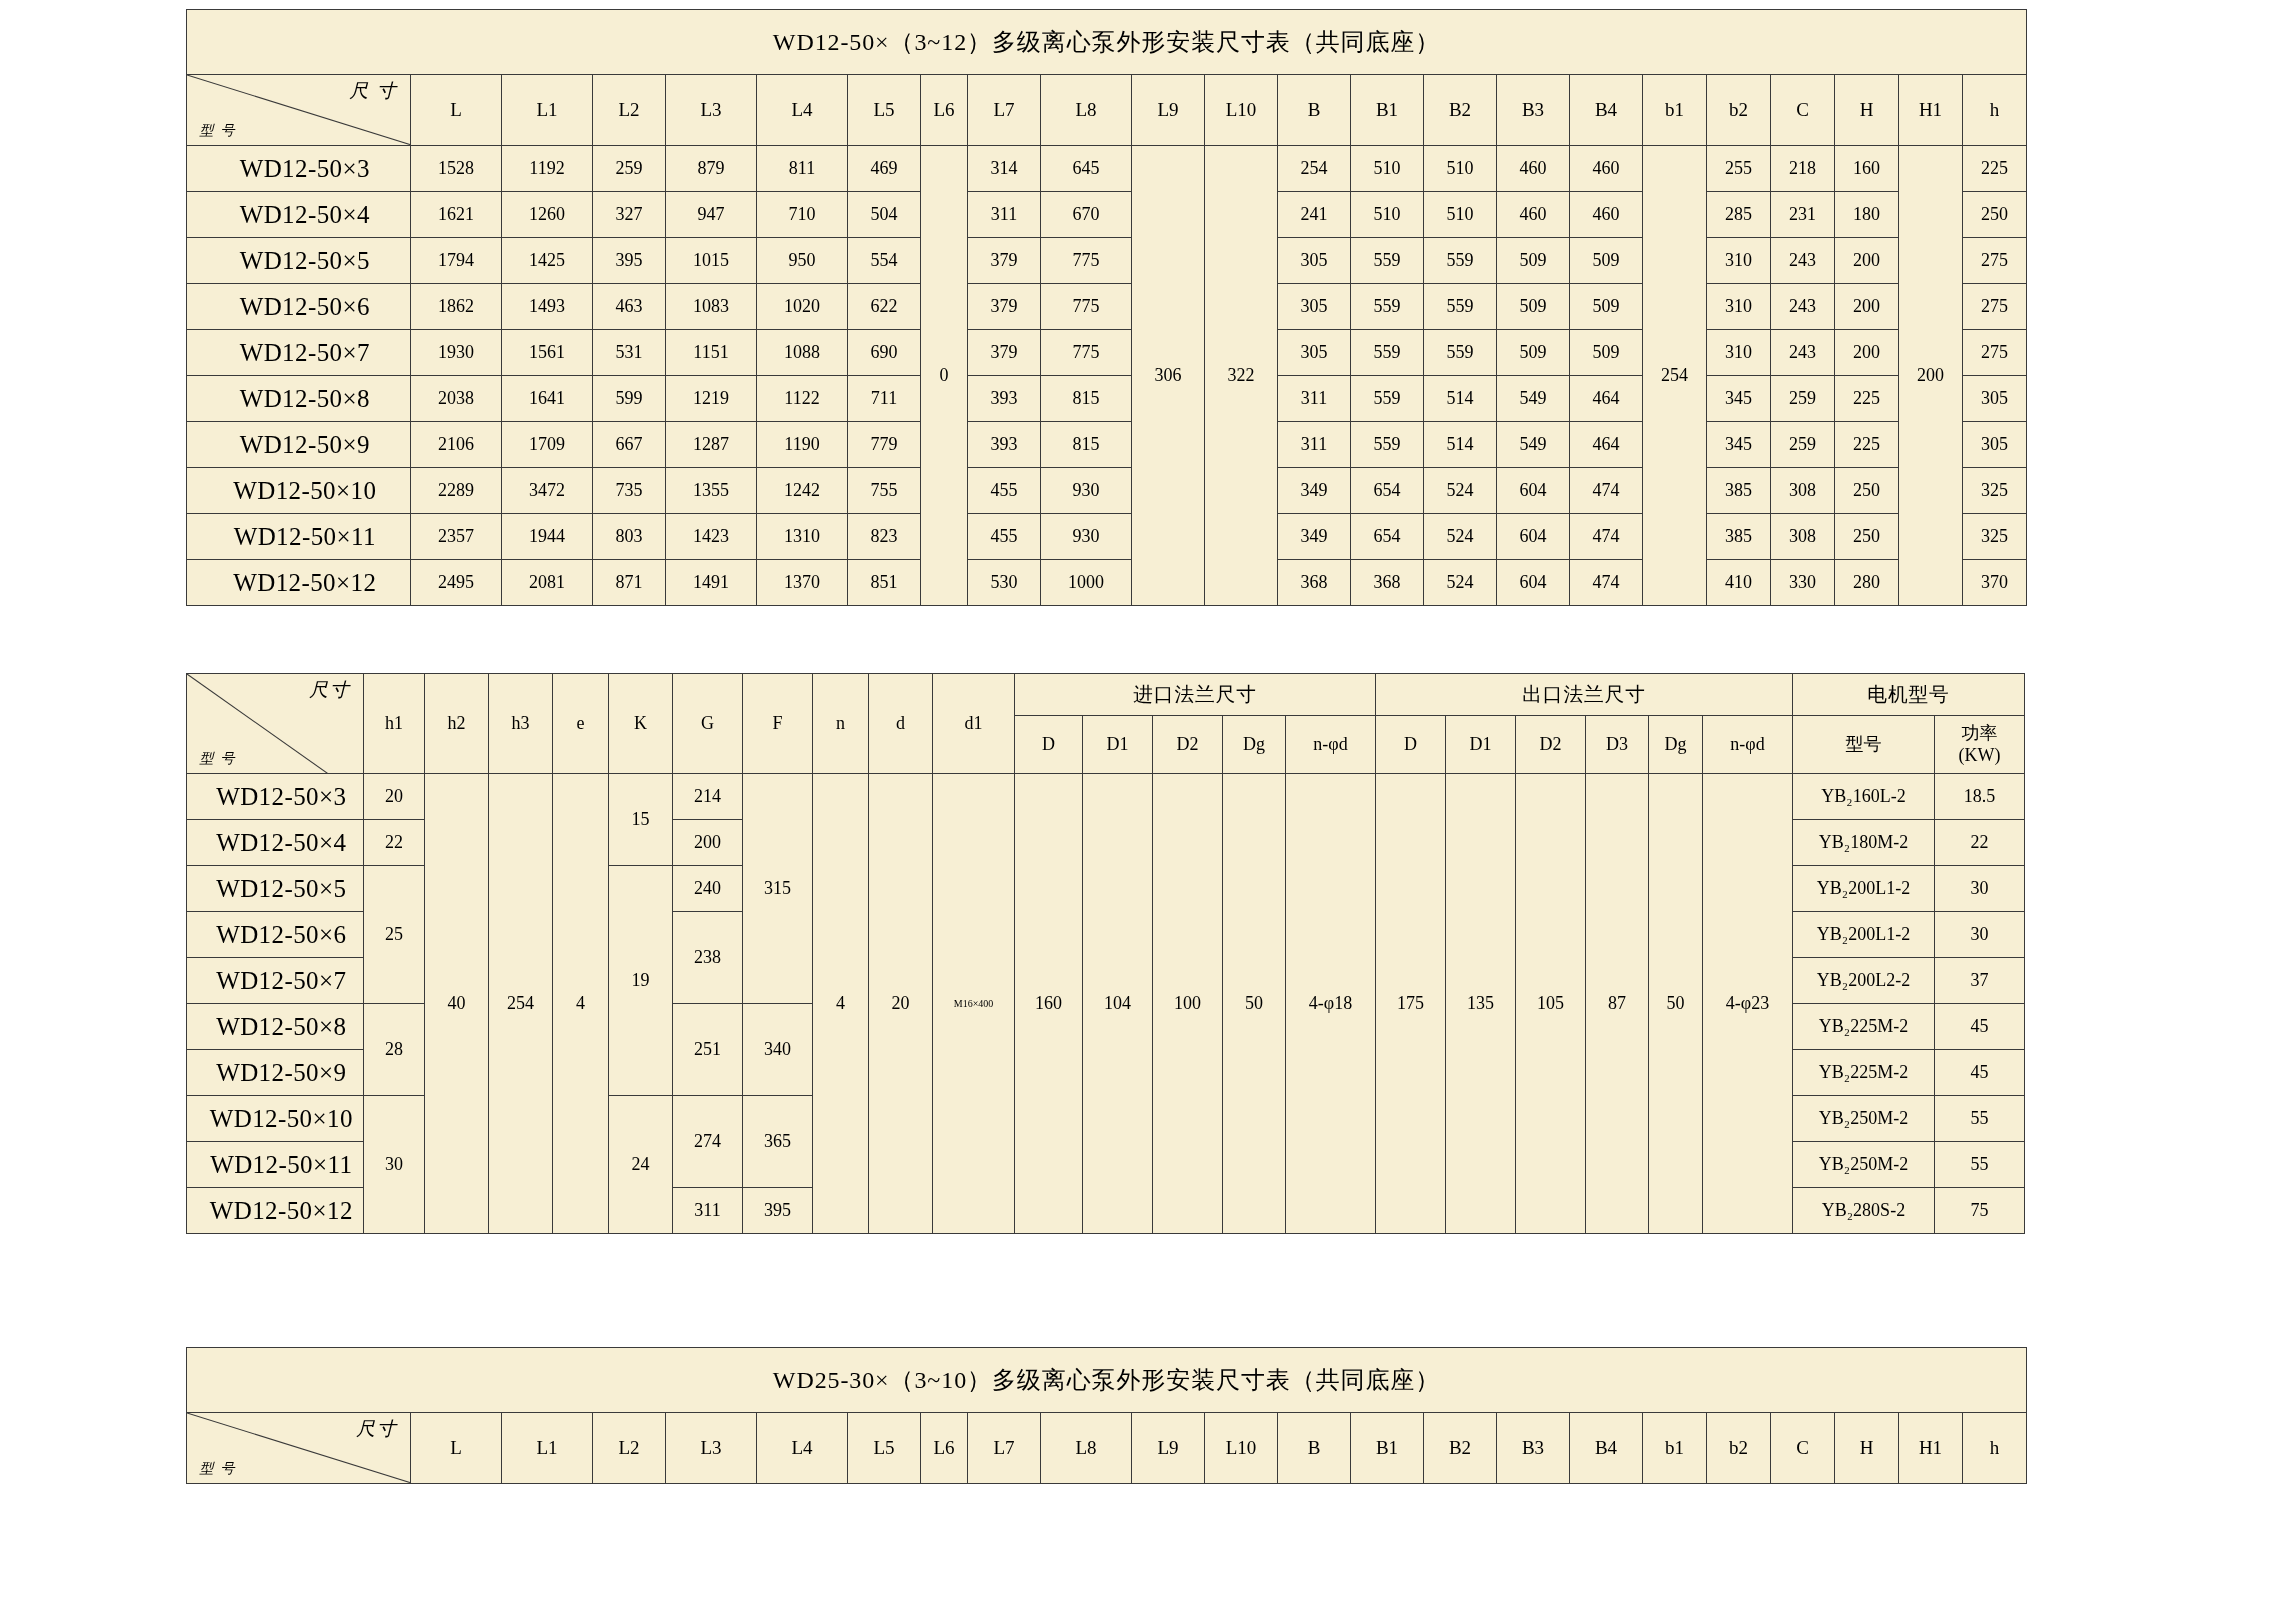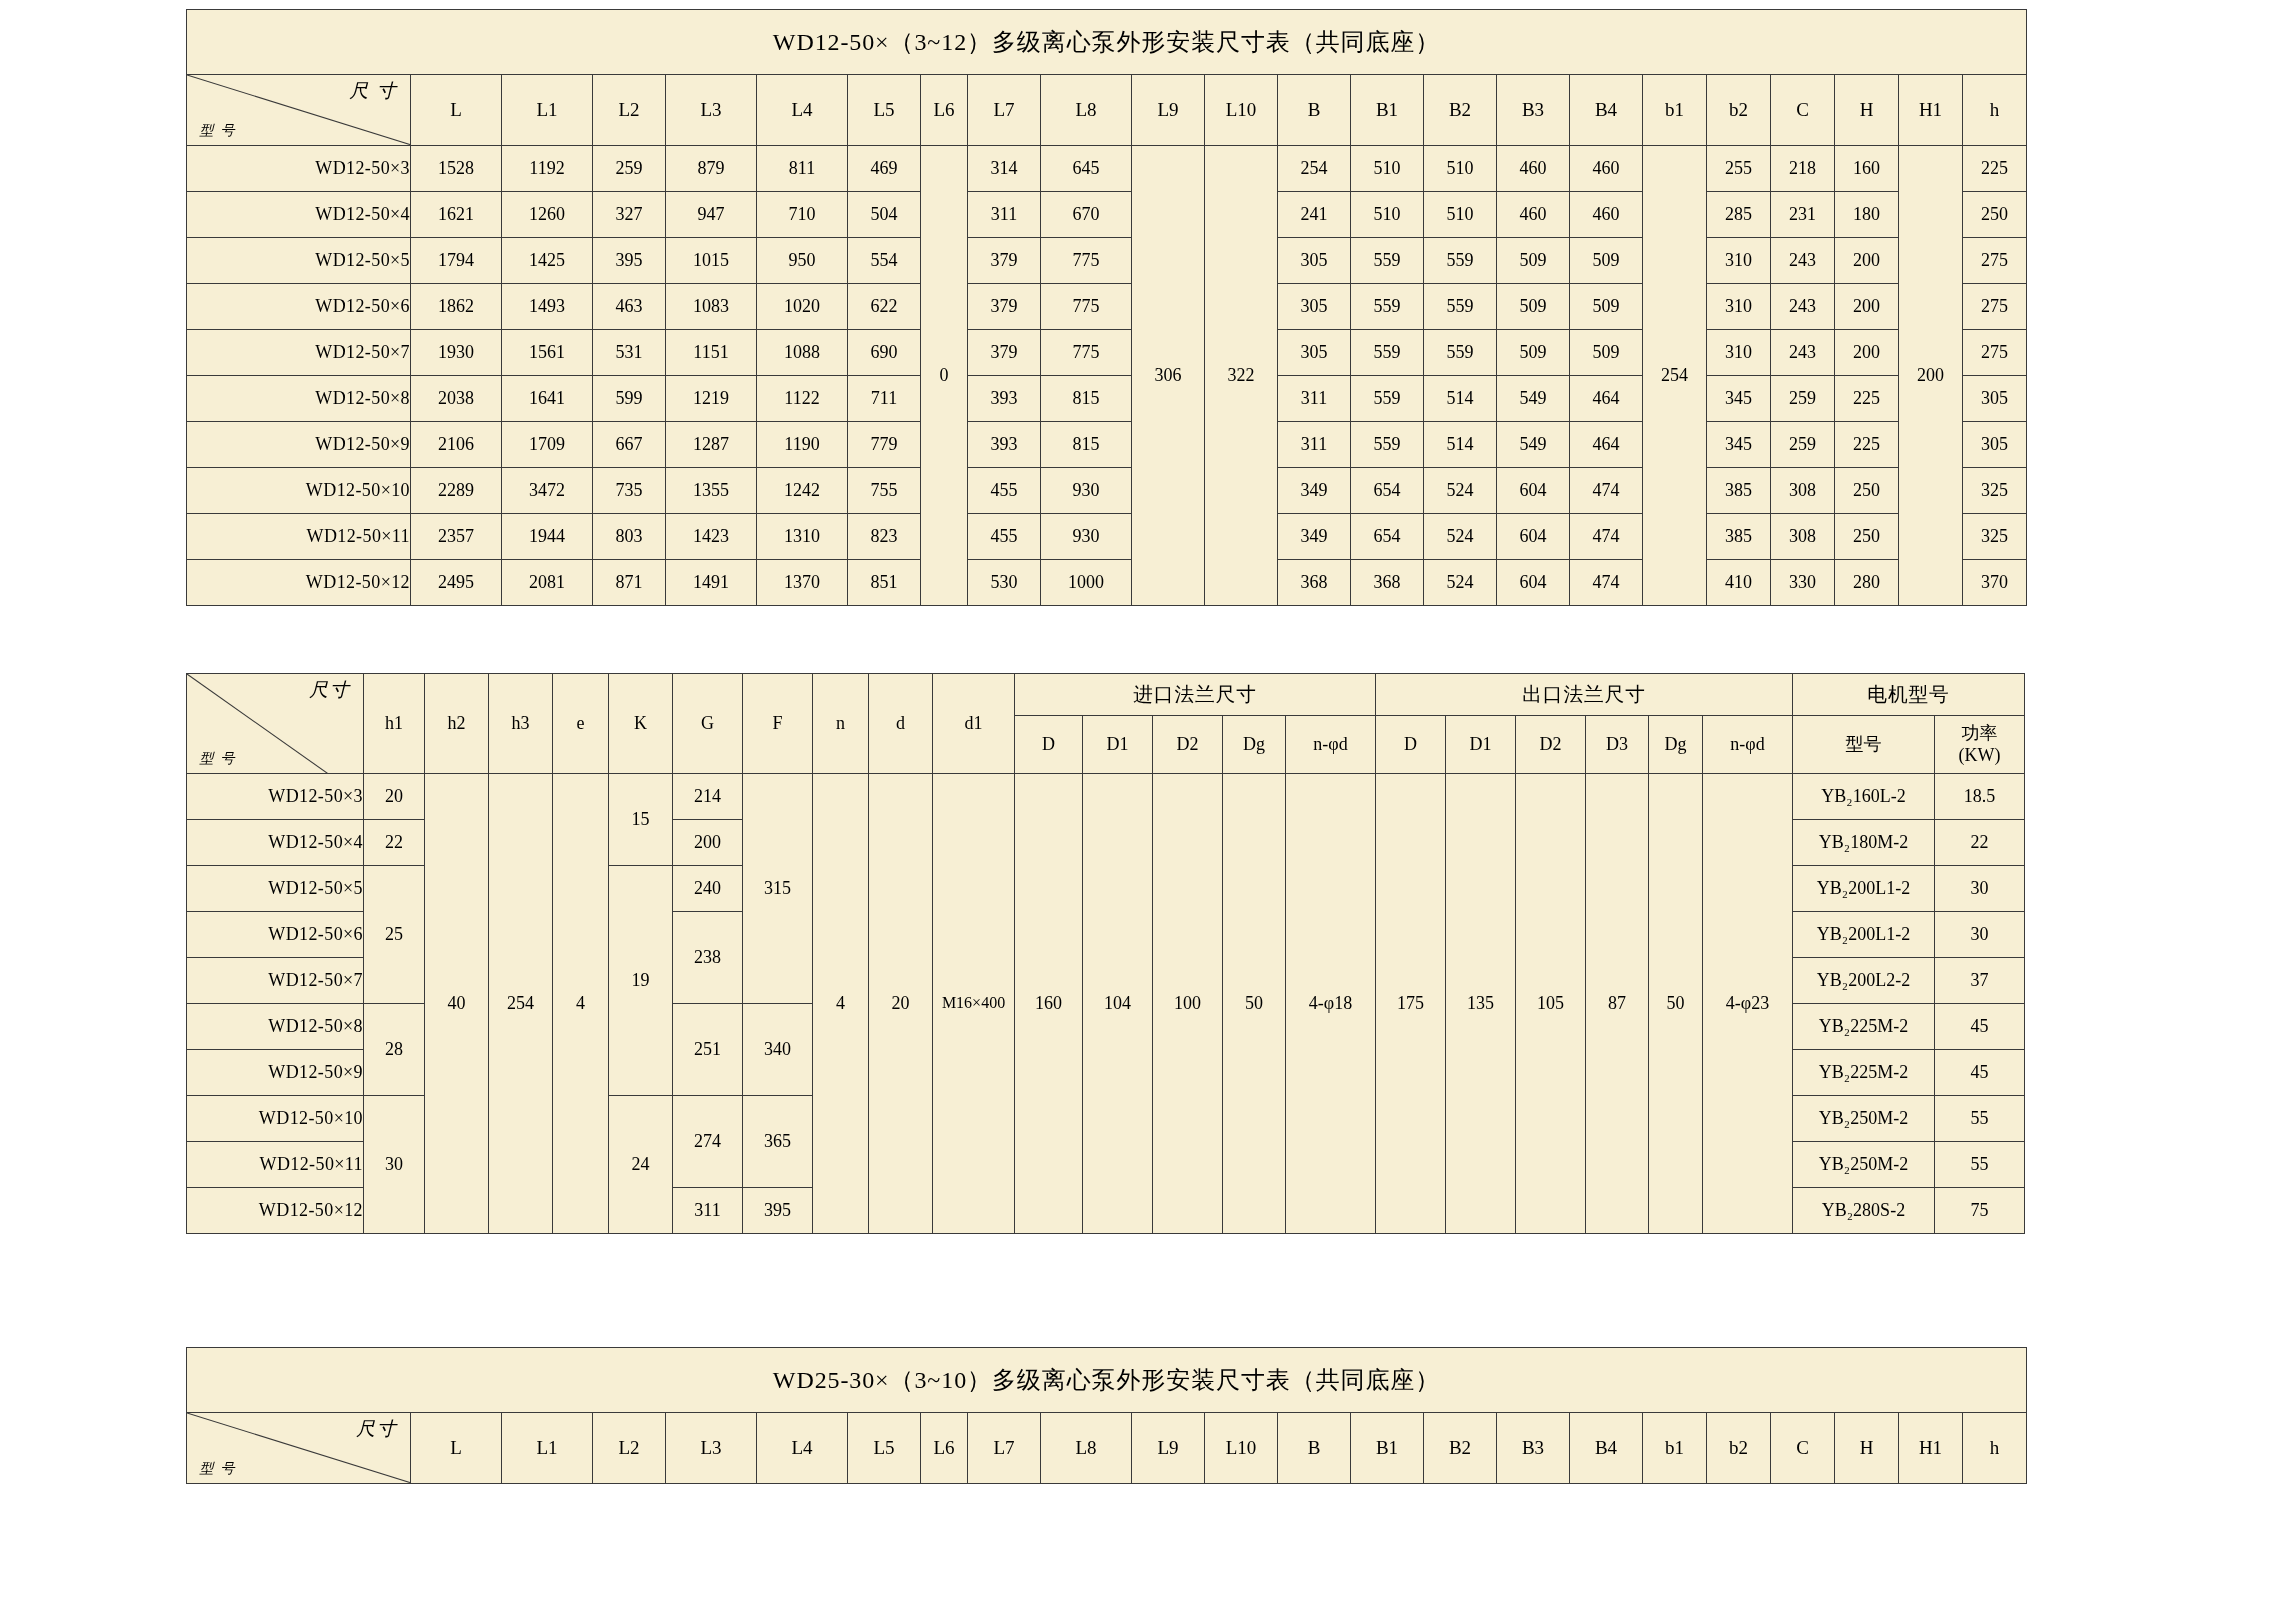--- a/index.html
+++ b/index.html
@@ -39,23 +39,23 @@
   .title-cell {
     font-size: 24px;
     height: 64px;
     letter-spacing: 0.9px;
   }
   .hdr {
     height: 70px;
     font-size: 19px;
   }
   .model-cell {
-    text-align: right;
+    text-align: center;
     padding-left: 12.5px;
-    font-size: 18px;
+    font-size: 25px;
     letter-spacing: 0.4px;
   }
   .row-cell {
     height: 45px;
   }
 
   
   .corner {
     position: relative;
     padding: 0;
@@ -92,21 +92,21 @@
     left: 186px;
     top: 673px;
   }
   #table3-wrap {
     position: absolute;
     left: 186px;
     top: 1315px;
     margin-top: 32px;
   }
   .smallnote {
-    font-size: 16px;
+    font-size: 10px;
     line-height: 1.15;
   }
   .grouphdr {
     height: 41px;
     font-size: 19.7px;
     letter-spacing: 0.9px;
   }
 </style>
 </head>
 <body>

